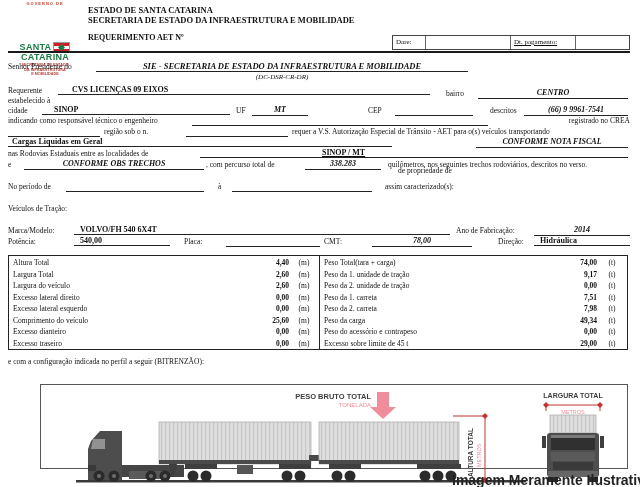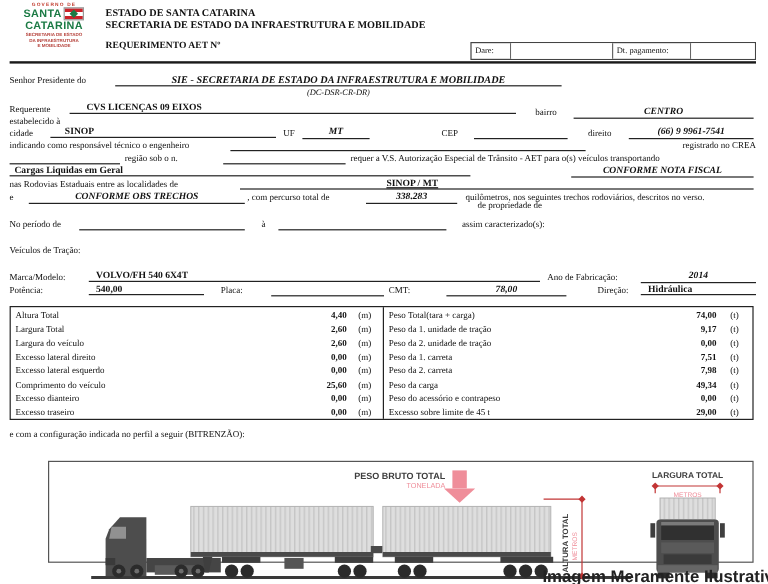--- a/index.html
+++ b/index.html
@@ -8,21 +8,21 @@
   
   .lbl{position:absolute;font-size:7.5px;line-height:10px;white-space:nowrap;color:#111;}
   .val{position:absolute;font-size:8px;line-height:10px;font-weight:bold;white-space:nowrap;
        border-bottom:1px solid #222;height:10px;color:#111;}
   .center{text-align:center;font-style:italic;}
   .bl{position:absolute;border-bottom:1px solid #222;height:10px;}
   
   .logo{position:absolute;left:8px;top:2px;width:74px;text-align:center;line-height:1;}
   .logo-gov{font-family:"Liberation Sans",sans-serif;font-size:4px;font-weight:bold;color:#c0392b;letter-spacing:1px;}
   .logo-state{font-family:"Liberation Sans",sans-serif;font-size:9px;font-weight:bold;color:#1b7a44;letter-spacing:.3px;}
-  .logo-row{display:flex;align-items:center;justify-content:center;gap:2px;}
+  .logo-row{display:flex;align-items:center;justify-content:center;gap:2px;margin-top:36px;}
   .flag{display:inline-block;width:15px;height:9px;position:relative;
         background:linear-gradient(180deg,#cc2229 0 33%,#fff 33% 66%,#cc2229 66% 100%);border:.5px solid #999;}
   .flag i{position:absolute;left:5px;top:2px;width:5px;height:5px;background:#1b7a44;transform:rotate(45deg);}
   .logo-sub{font-family:"Liberation Sans",sans-serif;font-size:3.8px;font-weight:bold;color:#b5413a;line-height:1.25;margin-top:1px;}
   .org{position:absolute;left:88px;font-size:8.5px;font-weight:bold;white-space:nowrap;}
   .rule{position:absolute;left:8px;top:51px;width:622px;height:2px;background:#1a1a1a;}
   .darebox{position:absolute;left:392px;top:35px;width:238px;height:15px;display:flex;border:1px solid #444;box-sizing:border-box;}
   .db-lab{font-size:7px;line-height:13px;padding:0 3px;white-space:nowrap;border-right:1px solid #666;}
   .db-in{border-right:1px solid #666;background:#fff;}
   .db-in:last-child{border-right:none;}
@@ -62,21 +62,21 @@
     </div>
   </div>
 
   <div class="org" style="top:5px;">ESTADO DE SANTA CATARINA</div>
   <div class="org" style="top:15px;">SECRETARIA DE ESTADO DA INFRAESTRUTURA E MOBILIDADE</div>
   <div class="org" style="top:33px;font-size:8px;">REQUERIMENTO AET Nº</div>
 
   <div class="darebox">
     <span class="db-lab" style="width:26px;">Dare:</span>
     <span class="db-in" style="width:84px;"></span>
-    <span class="db-lab" style="width:58px;">Dt. pagamento:</span>
+    <span class="db-lab" style="width:58px;text-decoration:underline;">Dt. pagamento:</span>
     <span class="db-in" style="flex:1;"></span>
   </div>
 
   <div class="rule"></div>
 
   <span class="lbl" style="left:8px;top:62px;">Senhor Presidente do</span>
   <span class="val center" style="left:96px;top:61px;width:372px;font-size:8.5px;">SIE - SECRETARIA DE ESTADO DA INFRAESTRUTURA E MOBILIDADE</span>
   <span class="lbl center" style="left:96px;top:72px;width:372px;font-size:7px;">(DC-DSR-CR-DR)</span>
 
   <span class="lbl" style="left:8px;top:86px;">Requerente</span>
@@ -85,21 +85,21 @@
   <span class="val center" style="left:478px;top:88px;width:150px;">CENTRO</span>
 
   <span class="lbl" style="left:8px;top:96px;">estabelecido à</span>
 
   <span class="lbl" style="left:8px;top:106px;">cidade</span>
   <span class="val" style="left:42px;top:105px;width:188px;padding-left:12px;box-sizing:border-box;">SINOP</span>
   <span class="lbl" style="left:236px;top:106px;">UF</span>
   <span class="val center" style="left:252px;top:105px;width:56px;">MT</span>
   <span class="lbl" style="left:368px;top:106px;">CEP</span>
   <span class="bl" style="left:395px;top:105px;width:78px;"></span>
-  <span class="lbl" style="left:490px;top:106px;">direito</span>
+  <span class="lbl" style="left:490px;top:106px;">descritos</span>
   <span class="val center" style="left:524px;top:105px;width:104px;">(66) 9 9961-7541</span>
 
   <span class="lbl" style="left:8px;top:116px;">indicando como responsável técnico o engenheiro</span>
   <span class="bl" style="left:192px;top:115px;width:296px;"></span>
   <span class="lbl" style="left:498px;top:116px;width:132px;text-align:right;">registrado no CREA</span>
 
   <span class="bl" style="left:8px;top:126px;width:92px;"></span>
   <span class="lbl" style="left:104px;top:127px;">região sob o n.</span>
   <span class="bl" style="left:186px;top:126px;width:102px;"></span>
   <span class="lbl" style="left:292px;top:127px;">requer a V.S. Autorização Especial de Trânsito - AET para o(s) veículos transportando</span>

